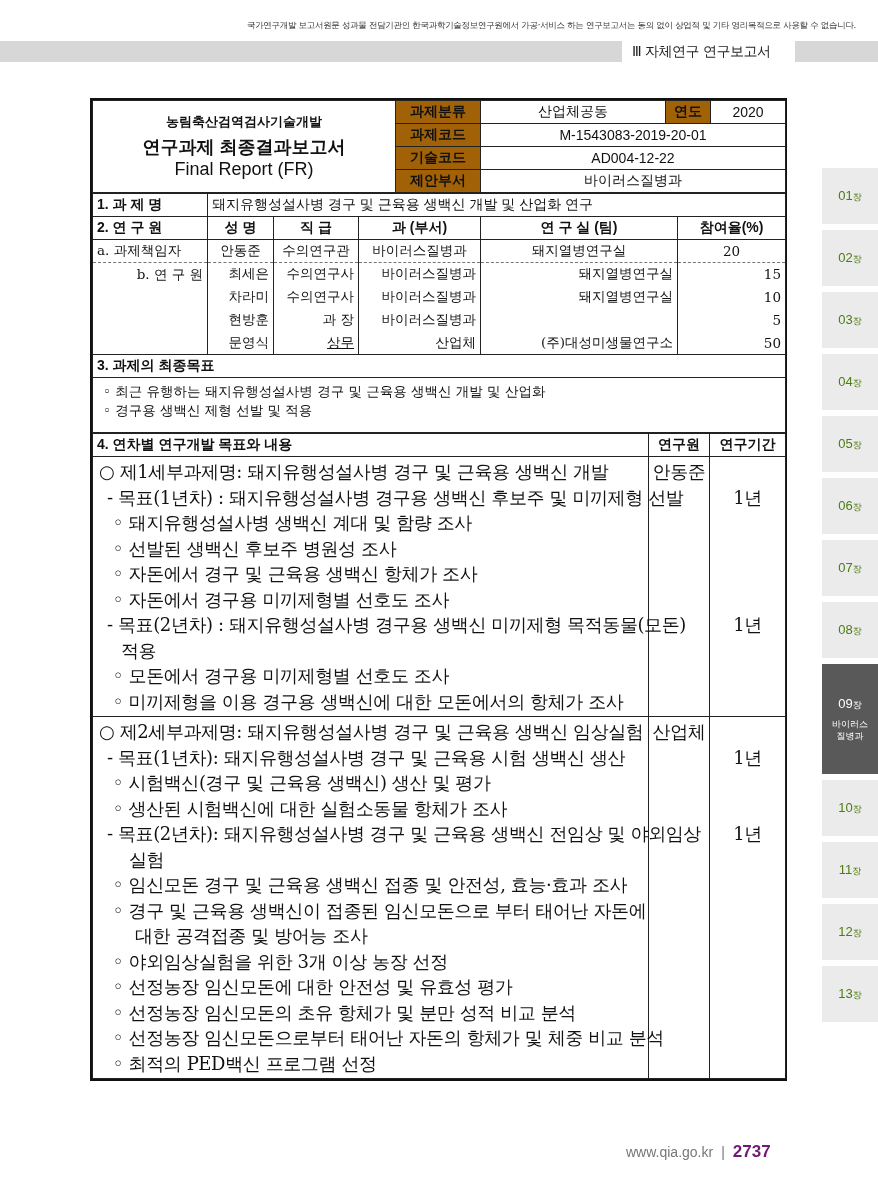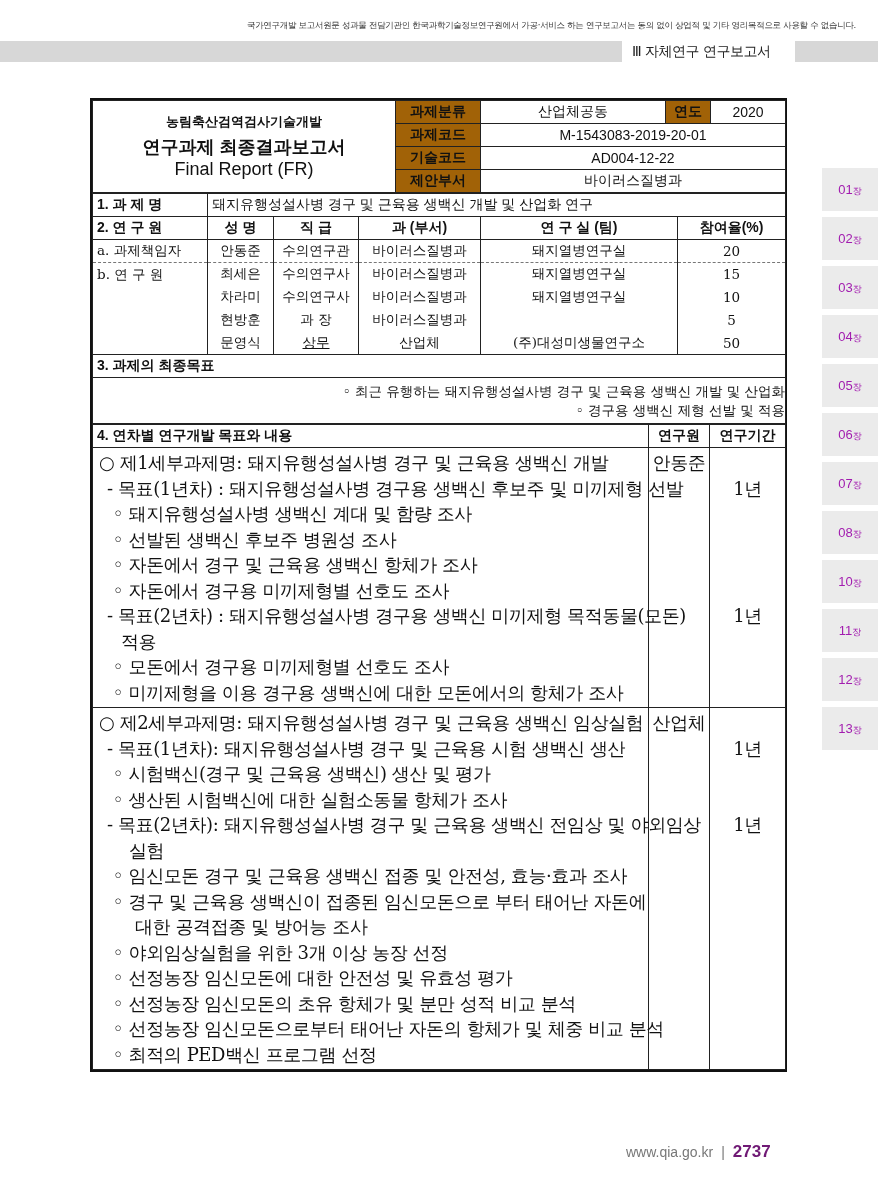--- a/index.html
+++ b/index.html
@@ -6,41 +6,41 @@
   html, body { width: 878px; height: 1200px; background: #ffffff; overflow: hidden; }
   body { position: relative; font-family: "DejaVu Sans", sans-serif; color: #111; }
 
   .disclaimer { position: absolute; top: 20px; right: 22px; font-size: 8.5px; color: #333; letter-spacing: -0.3px; white-space: nowrap; }
   .band { position: absolute; top: 41px; left: 0; width: 878px; height: 21px; background: #d7d7d7; }
   .band-gap { position: absolute; top: 41px; left: 622px; width: 173px; height: 21px; background: #fff; }
   .band-title { position: absolute; top: 41px; left: 632px; height: 21px; line-height: 21px; font-size: 14px; color: #222; letter-spacing: -0.5px; white-space: nowrap; }
 
   
   .tabs { position: absolute; left: 822px; top: 168px; width: 56px; }
-  .tab { width: 56px; height: 43px; margin-bottom: 6px; background: #ebebeb; display: flex; flex-direction: column; align-items: center; justify-content: center; color: #a21caf; }
+  .tab { width: 56px; height: 56px; margin-bottom: 6px; background: #ebebeb; display: flex; flex-direction: column; align-items: center; justify-content: center; color: #4d7c0f; }
   .tab .num { font-size: 13px; font-family: "Liberation Sans", sans-serif; }
   .tab .num small { font-size: 9px; }
   .tab.active { background: #595959; color: #fff; height: 110px; }
   .tab.active .sub { font-size: 9px; line-height: 12px; text-align: center; margin-top: 6px; }
 
   
   .doc { position: absolute; left: 90px; top: 98px; width: 697px; border: 2px solid #111; }
   table { border-collapse: collapse; width: 100%; table-layout: fixed; }
   td { border: 1px solid #222; font-size: 14px; padding: 0 4px; height: 23px; vertical-align: middle; }
   .head-left { text-align: center; font-family: "Liberation Sans", sans-serif; }
   .head-left .l1 { font-size: 13px; font-weight: bold; margin-bottom: 4px; }
   .head-left .l2 { font-size: 18px; font-weight: bold; }
   .head-left .l3 { font-size: 18px; }
   .lbl { background: #a16207; text-align: center; font-weight: bold; font-family: "Liberation Sans", sans-serif; }
   .val { text-align: center; font-family: "Liberation Sans", sans-serif; }
   .sect { font-weight: bold; font-family: "Liberation Sans", sans-serif; font-size: 14px; }
   .ser { font-family: "DejaVu Serif", serif; font-size: 13.5px; }
   .center { text-align: center; }
   .dashed-b td { border-bottom: 1px dashed #777; }
-  .nob td { border-top: none; border-bottom: none; }
+  .nob td { border-top: none; border-bottom: none; text-align: right; }
   .content-cell { vertical-align: top; padding: 2px 6px 2px 6px; }
   .line { height: 25.5px; line-height: 25.5px; white-space: nowrap; font-family: "DejaVu Serif", serif; font-size: 18px; letter-spacing: -0.4px; }
   .ind1 { padding-left: 8px; }
   .ind2 { padding-left: 14px; }
   .ind3 { padding-left: 30px; }
   .goal-line { height: 19px; line-height: 19px; font-family: "DejaVu Serif", serif; font-size: 13.5px; padding-left: 10px; white-space: nowrap; }
 
   .footer { position: absolute; top: 1142px; left: 626px; font-family: "Liberation Sans", sans-serif; white-space: nowrap; }
   .footer .site { font-size: 14px; color: #777; }
   .footer .sep { font-size: 14px; color: #777; margin: 0 8px; }
@@ -72,20 +72,24 @@
     </div>
   <div class="tab">
       <span class="num"><span>06</span><small>장</small></span>
     </div>
   <div class="tab">
       <span class="num"><span>07</span><small>장</small></span>
     </div>
   <div class="tab">
       <span class="num"><span>08</span><small>장</small></span>
     </div>
+  <div class="tab active">
+    <span class="num"><span>09</span><small>장</small></span>
+    <span class="sub"><span>바이러스</span><br><span>질병과</span></span>
+  </div>
   <div class="tab">
       <span class="num"><span>10</span><small>장</small></span>
     </div>
   <div class="tab">
       <span class="num"><span>11</span><small>장</small></span>
     </div>
   <div class="tab">
       <span class="num"><span>12</span><small>장</small></span>
     </div>
   <div class="tab">
@@ -185,21 +189,21 @@
       <td class="ser center" style="border-bottom:1px solid #222;">문영식</td>
       <td class="ser center" style="border-bottom:1px solid #222;text-decoration:underline;">상무</td>
       <td class="ser center" style="border-bottom:1px solid #222;">산업체</td>
       <td class="ser center" style="border-bottom:1px solid #222;">(주)대성미생물연구소</td>
       <td class="ser center" style="border-bottom:1px solid #222;">50</td>
     </tr>
     <tr>
       <td colspan="6" class="sect">3. 과제의 최종목표</td>
     </tr>
     <tr>
-      <td colspan="6" style="padding:4px 0 3px 0;text-align:right;">
+      <td colspan="6" style="padding:4px 0 12px 0;">
         <div class="goal-line">◦  최근 유행하는 돼지유행성설사병 경구 및 근육용 생백신 개발 및 산업화</div>
         <div class="goal-line">◦  경구용 생백신 제형 선발 및 적용</div>
       </td>
     </tr>
   </tbody>
     </table>
 
   <table>
     <colgroup>
       <col style="width:556px">

